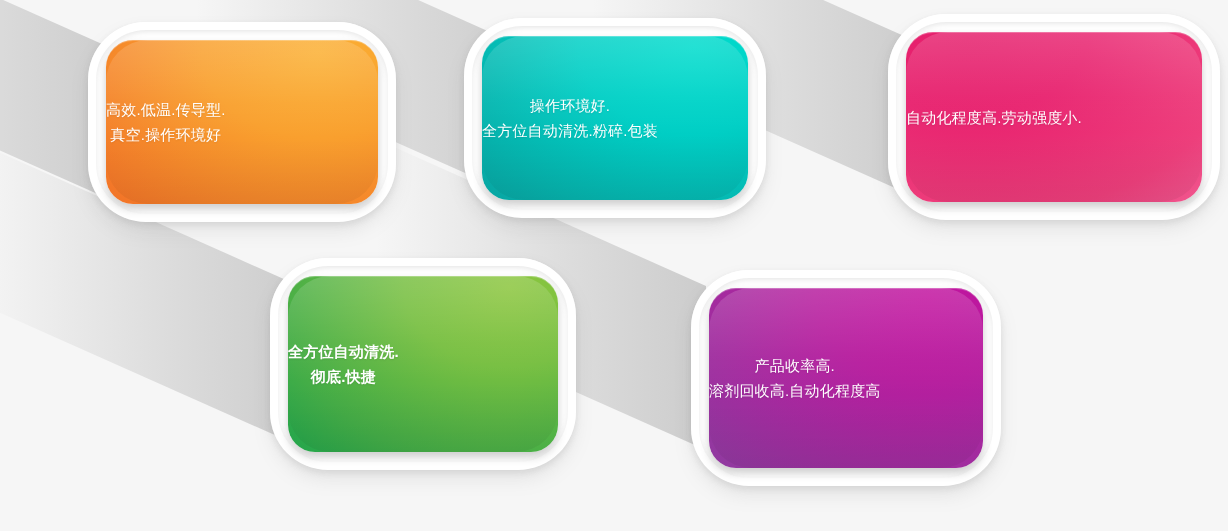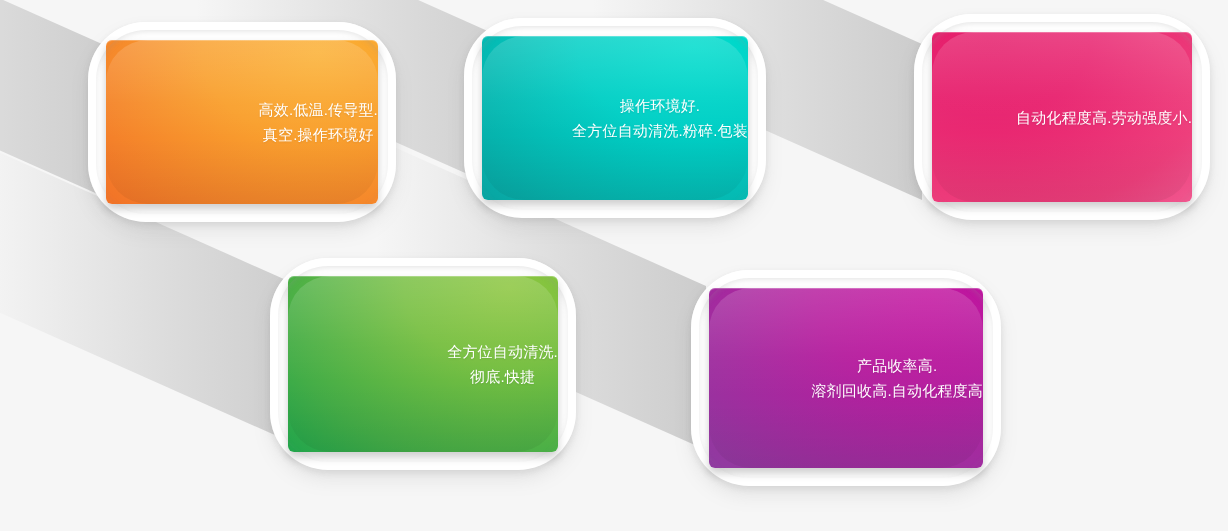--- a/index.html
+++ b/index.html
@@ -50,24 +50,24 @@
     inset: 8px;
     border-radius: 50px;
     box-shadow: inset 0 2px 5px rgba(150,150,150,0.22);
     pointer-events: none;
   }
 
   
   .panel {
     position: absolute;
     inset: 18px;
-    border-radius: 6px;
+    border-radius: 27px;
     display: flex;
     align-items: center;
-    justify-content: flex-end;
+    justify-content: flex-start;
     overflow: hidden;
     box-shadow:
       0 5px 9px rgba(90,90,90,0.30),
       inset 0 1px 0 rgba(255,255,255,0.25);
   }
   .panel .gloss {
     position: absolute;
     inset: 0;
     border-radius: 42px;
     background: linear-gradient(180deg, rgba(255,255,255,0.16) 0%, rgba(255,255,255,0.04) 38%, rgba(0,0,0,0.00) 60%, rgba(0,0,0,0.06) 100%);
@@ -83,21 +83,21 @@
     text-align: center;
     letter-spacing: 0.2px;
     white-space: nowrap;
     text-shadow: 0 1px 2px rgba(0,0,0,0.10);
   }
   .panel-text .line { display: block; }
 
   
   #card-0 { left: 88px;  top: 22px;  width: 308px; height: 200px; }
   #card-1 { left: 464px; top: 18px;  width: 302px; height: 200px; }
-  #card-2 { left: 914px; top: 14px;  width: 296px; height: 206px; }
+  #card-2 { left: 888px; top: 14px;  width: 332px; height: 206px; }
   #card-3 { left: 270px; top: 258px; width: 306px; height: 212px; }
   #card-4 { left: 672px; top: 270px; width: 310px; height: 216px; margin-left: 19px; }
 </style>
 </head>
 <body>
 
 <div id="stage">
 
   <div class="longshadow" style="left:-210px; top:52px; width:330px; height:152px; transform: skewY(24deg);"></div>
   <div class="longshadow" style="left:196px; top:48px; width:330px; height:152px; transform: skewY(24deg);"></div>
@@ -128,21 +128,21 @@
   <div class="card" id="card-2">
     <div class="panel" style="background: radial-gradient(130% 150% at 22% 4%, #e51f6c 0%, #e8236f 30%, #ee3f7c 70%, #f2689c 100%);">
       <span class="gloss"></span>
       <div class="panel-text">
         <span class="line">自动化程度高.劳动强度小.</span>
       </div>
     </div>
   </div>
 
   <div class="card" id="card-3">
-    <div class="panel" style="background: radial-gradient(130% 150% at 82% 6%, #8cc63f 0%, #77bf41 30%, #44ad47 68%, #0ea04e 100%);">
+    <div class="panel" style="background: radial-gradient(130% 150% at 82% 6%, #8cc63f 0%, #77bf41 30%, #44ad47 68%, #0ea04e 100%); font-weight: bold;">
       <span class="gloss"></span>
       <div class="panel-text">
         <span class="line">全方位自动清洗.</span>
         <span class="line">彻底.快捷</span>
       </div>
     </div>
   </div>
 
   <div class="card" id="card-4">
     <div class="panel" style="background: radial-gradient(130% 150% at 80% 4%, #c2139f 0%, #b61d9e 32%, #9c309f 70%, #8742a1 100%);">

